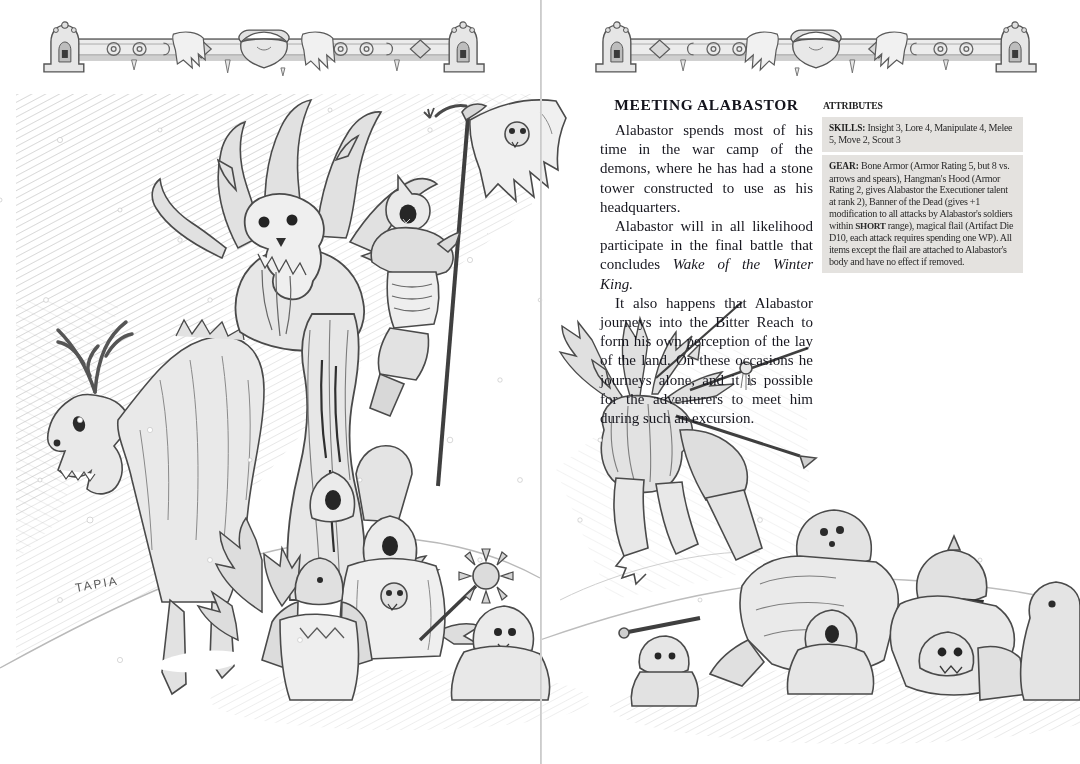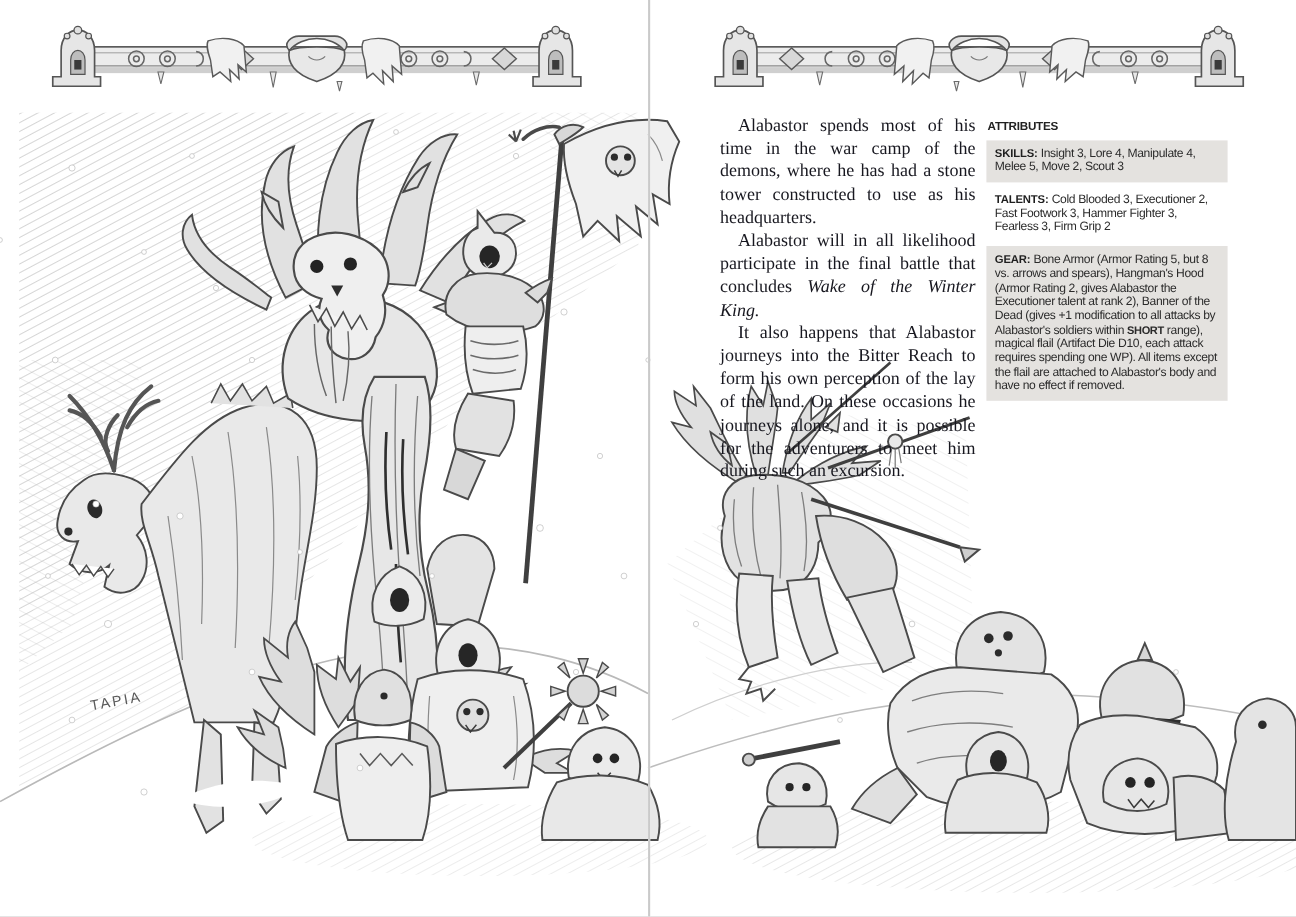--- a/index.html
+++ b/index.html
@@ -11,21 +11,21 @@
   .ornament{position:absolute;top:20px;width:456px;height:58px;}
   .ornament.left{left:36px;}
   .ornament.right{left:588px;}
   .article{position:absolute;left:600px;top:96px;width:213px;}
   .article h1{margin:0 0 7px 0;font-size:15.5px;font-weight:bold;text-align:center;
               letter-spacing:0.6px;color:#14141c;}
   .article p{margin:0;font-size:15px;line-height:19.2px;text-align:justify;
              text-indent:15px;color:#17171f;}
   .it{font-style:italic;}
   .sb{position:absolute;left:822px;top:100px;width:201px;
-      font-family:Liberation Sans, sans-serif;color:#2b2b2b;}
+      font-family:Liberation Serif, serif;color:#2b2b2b;}
   .sb-attr{font-weight:bold;font-size:9.7px;line-height:11.6px;letter-spacing:-0.2px;
            padding:0 1px 5px 1px;color:#222;}
   .sb-sec{font-size:10.1px;line-height:11.7px;letter-spacing:-0.3px;
           padding:5px 8px 6px 7px;margin-bottom:3px;}
   .sb-sec.shaded{background:#e4e2df;}
   .sb-label{font-weight:bold;font-size:9.4px;letter-spacing:-0.1px;color:#1f1f1f;}
   .kw{font-weight:bold;font-size:9.2px;}
 </style>
 </head>
 <body>
@@ -370,36 +370,33 @@
   <div class="gutter"></div>
 
   <svg class="ornament left" viewBox="0 0 458 58" xmlns="http://www.w3.org/2000/svg">
       <use href="#ornband"></use>
     </svg>
   <svg class="ornament right" viewBox="0 0 458 58" xmlns="http://www.w3.org/2000/svg">
       <use href="#ornband" transform="translate(458,0) scale(-1,1)"></use>
     </svg>
 
   <div class="article">
+    <h1>MEETING ALABASTOR</h1>
     <p><span>Alabastor spends most of his time in the war camp of the demons, where he has had a stone tower constructed to use as his headquarters.</span></p>
     <p><span>Alabastor will in all likelihood participate in the final battle that concludes </span><span class="it">Wake of the Winter King.</span></p>
     <p><span>It also happens that Alabastor journeys into the Bitter Reach to form his own perception of the lay of the land. On these occasions he journeys alone, and it is possible for the adventurers to meet him during such an excursion.</span></p>
   </div>
 
   <div class="sb">
     <div class="sb-attr">
       <div>ATTRIBUTES</div>
     </div>
     <div class="sb-sec shaded">
       <span class="sb-label">SKILLS:</span>
       <span>Insight 3, Lore 4, Manipulate 4, Melee 5, Move 2, Scout 3</span>
     </div>
-    <div class="sb-sec">
-      <span class="sb-label">TALENTS:</span>
-      <span>Cold Blooded 3, Executioner 2, Fast Footwork 3, Hammer Fighter 3, Fearless 3, Firm Grip 2</span>
-    </div>
     <div class="sb-sec shaded">
       <span class="sb-label">GEAR:</span>
       <span>Bone Armor (Armor Rating 5, but 8 vs. arrows and spears), Hangman's Hood (Armor Rating 2, gives Alabastor the Executioner talent at rank 2), Banner of the Dead (gives +1 modification to all attacks by Alabastor's soldiers within </span><span class="kw">SHORT</span><span> range), magical flail (Artifact Die D10, each attack requires spending one WP). All items except the flail are attached to Alabastor's body and have no effect if removed.</span>
     </div>
   </div>
 
 </div>
 
 </body></html>

